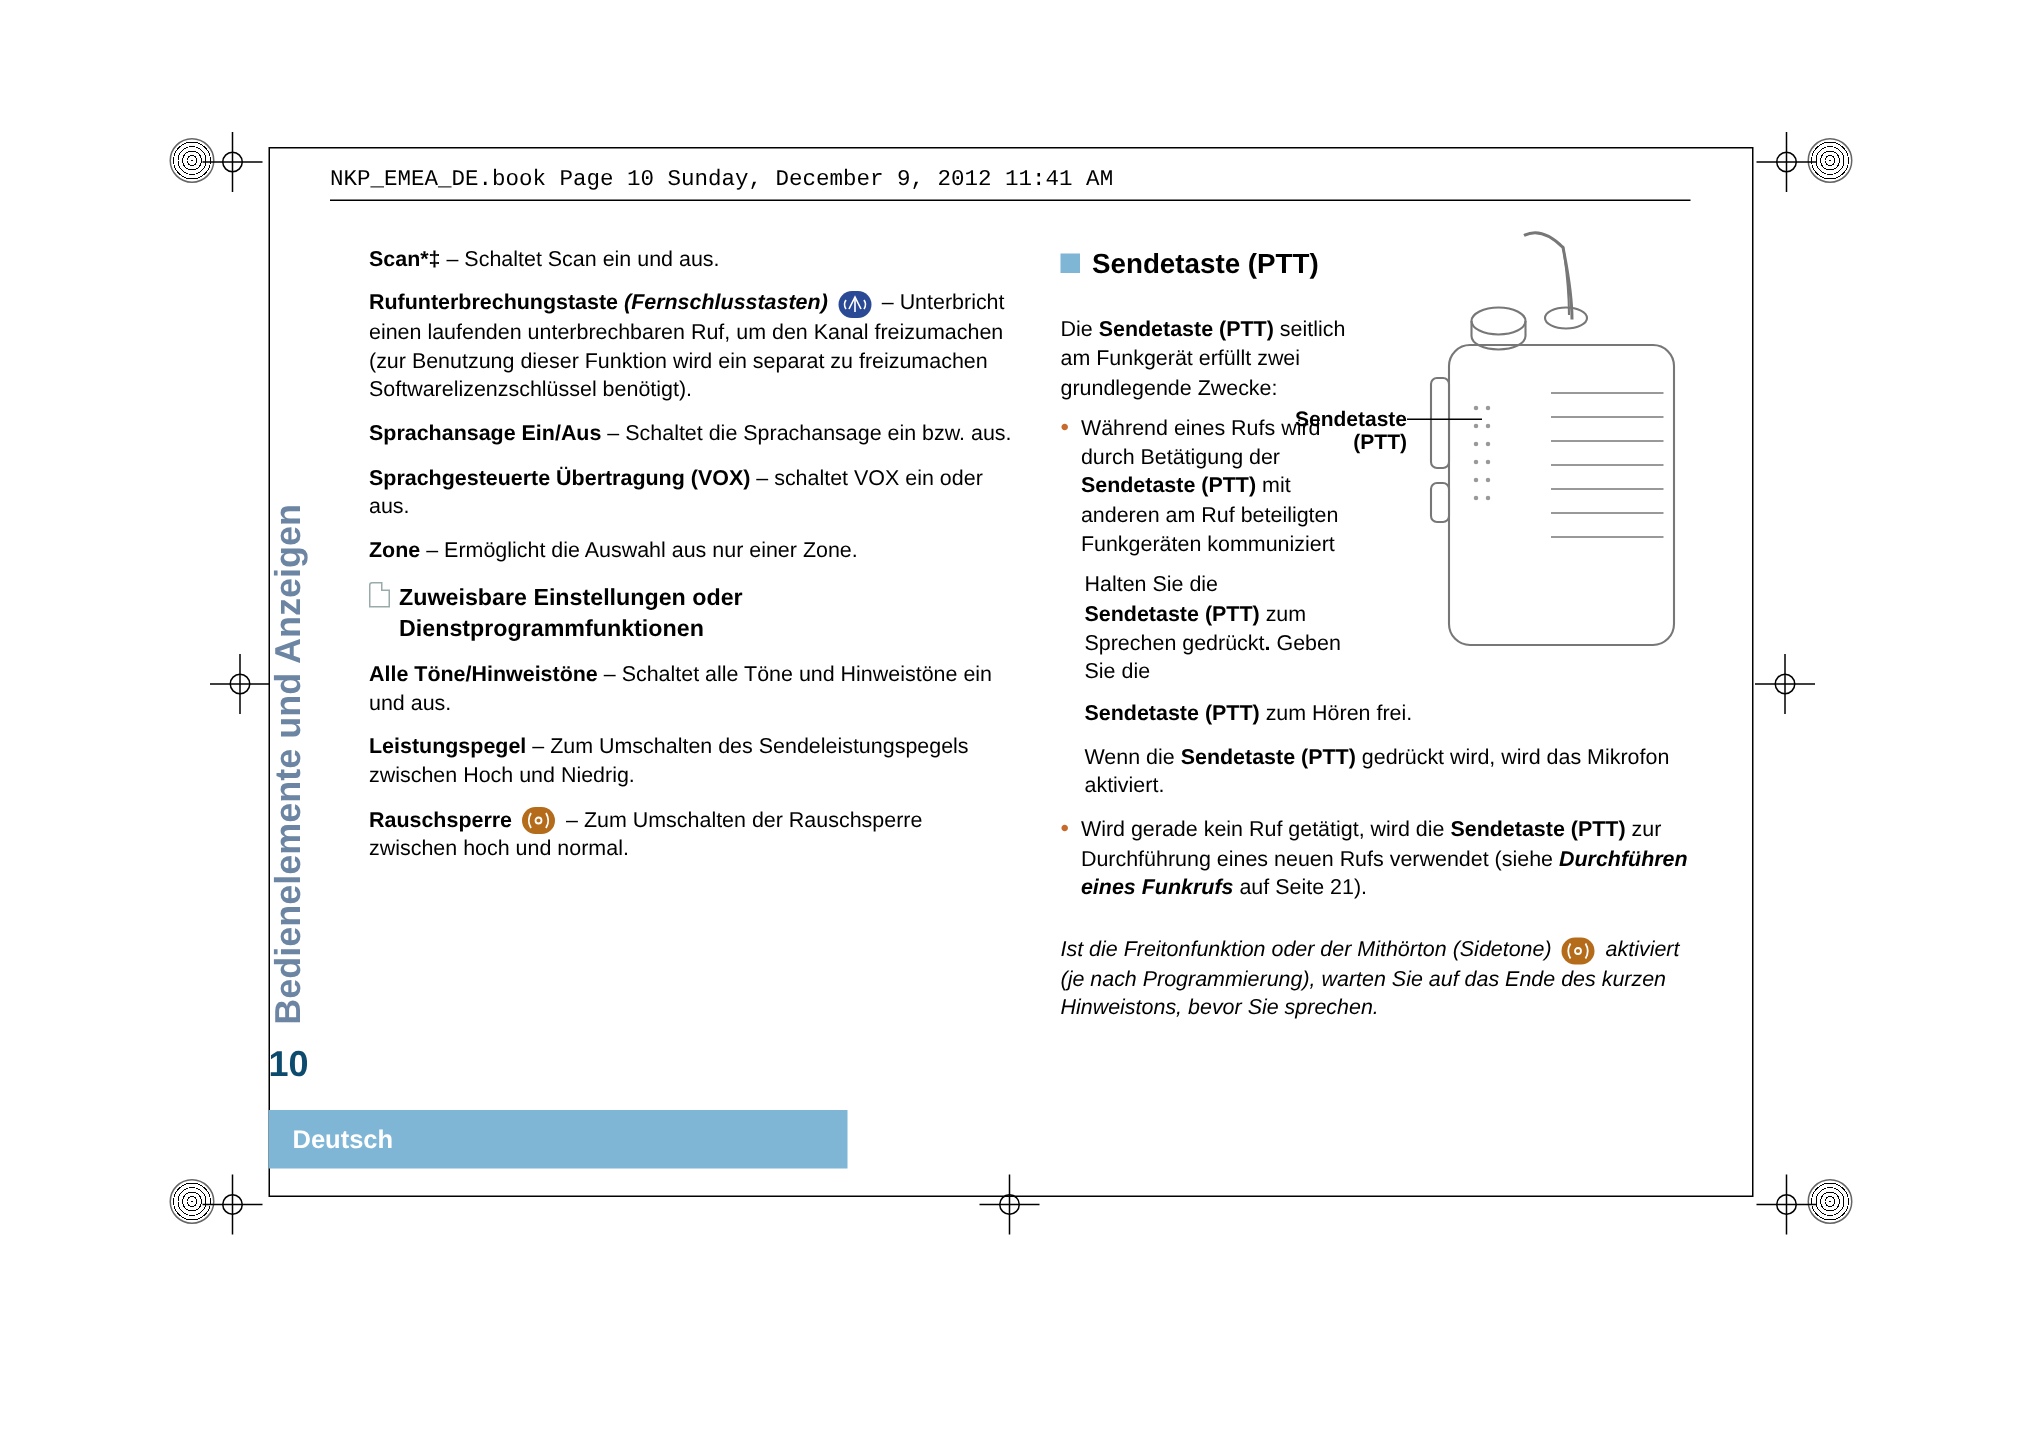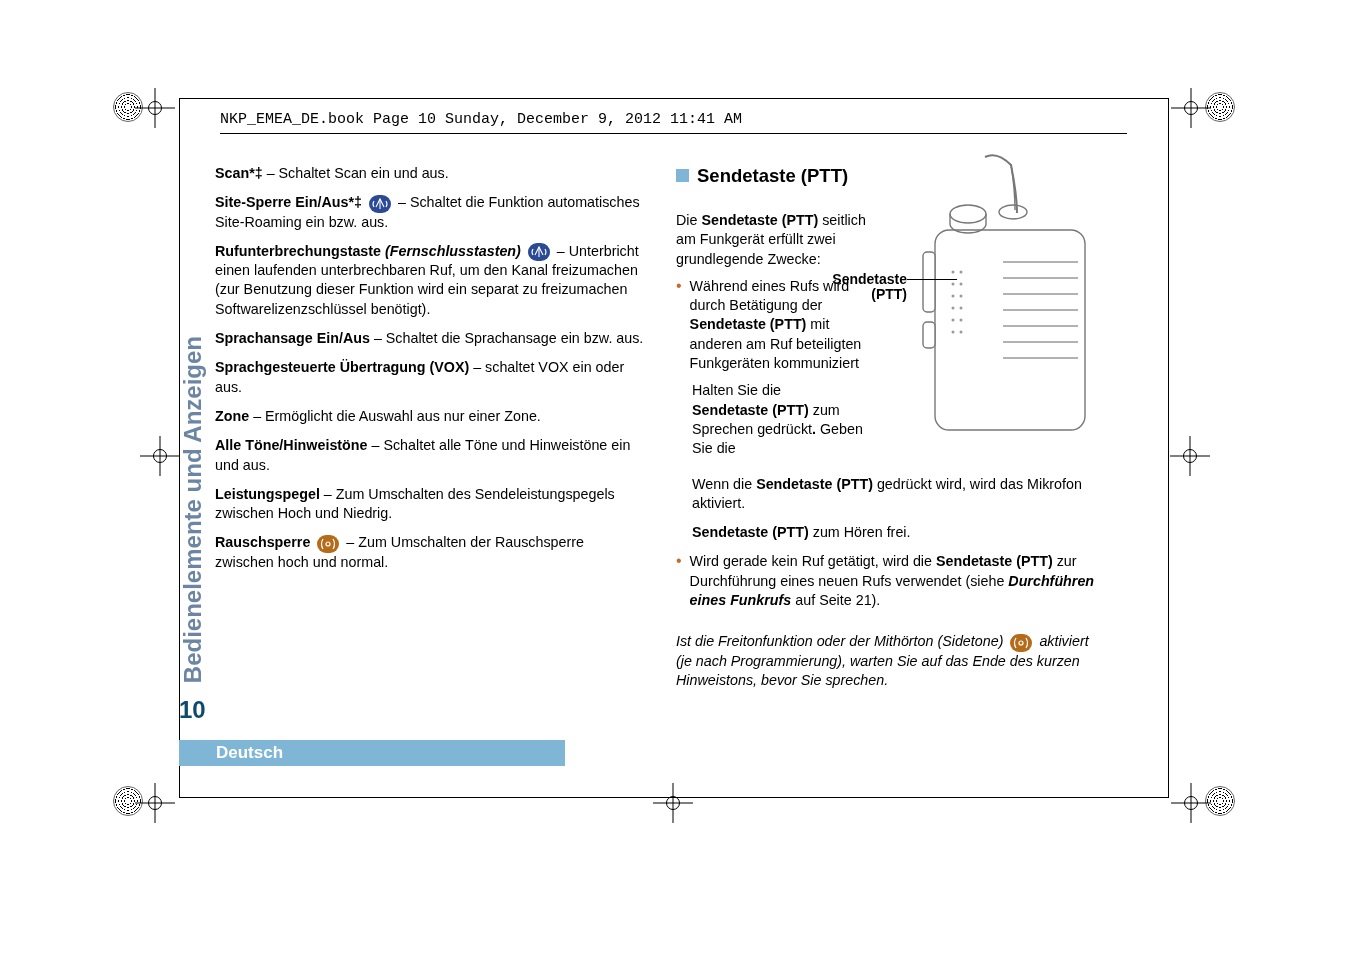--- a/index.html
+++ b/index.html
@@ -24,21 +24,21 @@
     border:1px solid #000;
   }
   .page-header {
     position:absolute; left:220px; top:111px;
     font-family: Liberation Mono, monospace; font-size:15px;
   }
   .rule {
     position:absolute; left:220px; top:133px; width:907px; height:1px; background:#000;
   }
   .content {
-    position:absolute; left:215px; top:164px; width:890px;
+    position:absolute; left:246px; top:164px; width:890px;
     display:flex; gap:32px;
     font-size:14.3px; line-height:1.35;justify-content:flex-end;
   }
   .col { flex:1 1 0; }
   .col p { margin-bottom:10px; }
   .term { font-weight:bold; }
   .inline-icon {
     display:inline-block; vertical-align:middle;
     width:22px; height:18px; border-radius:9px;
     background:#2b4a96; position:relative; margin:0 3px;
@@ -63,23 +63,23 @@
   .side-tab {
     position:absolute; left:179px; top:336px;
     transform-origin: left top; transform: rotate(-90deg) translate(-100%,0);
     font-weight:bold; font-size:24px; color:#6c85a3; white-space:nowrap;
   }
   .pagenum {
     position:absolute; left:179px; top:696px;
     font-weight:bold; font-size:24px; color:#0c4a6e;
   }
   .langbar {
-    position:absolute; left:179px; top:740px; height:26px; width:386px;
+    position:absolute; left:179px; top:740px; height:39px; width:386px;
     background:#7fb6d6; color:#fff; font-weight:bold; font-size:17px;
-    display:flex; align-items:center; padding-left:37px;
+    display:flex; align-items:center; padding-left:16px;
   }
   .radio-wrap { position:absolute; right:-8px; top:-12px; width:260px; height:290px; }
   .ptt-label {
     position:absolute; right:198px; top:108px; font-weight:bold; font-size:14px; line-height:1.1; text-align:right;
   }
   .ptt-line { position:absolute; right:148px; top:115px; width:50px; height:1px; background:#000; }
   .right-top-block { display:flex; gap:10px; }
   .right-top-text { width:190px; }
   .right-top-text p { margin-bottom:8px; }
   .col-right { position:relative; }
@@ -122,54 +122,44 @@
 <div class="pagenum">10</div>
 <div class="langbar">
     <span>Deutsch</span>
   </div>
 
 <div class="content">
 
   <div class="col">
     <p><span class="term">Scan*‡</span><span> – Schaltet Scan ein und aus.</span></p>
 
-    <p>
-      <span class="term">Site-Sperre Ein/Aus*‡</span>
-      <span class="inline-icon">
-        <svg viewBox="0 0 22 18" width="22" height="18">
-            <g stroke="#fff" stroke-width="1.1" fill="none">
-              <path d="M11 4 v10"></path>
-              <path d="M7 12 l4 -8 l4 8"></path>
-              <path d="M5 6 q-2 3 0 6"></path>
-              <path d="M17 6 q2 3 0 6"></path>
-            </g>
-          </svg>
-      </span>
-      <span> – Schaltet die Funktion automatisches Site-Roaming ein bzw. aus.</span>
-    </p>
 
     <p>
       <span class="term">Rufunterbrechungstaste</span><span class="term italic"> (Fernschlusstasten)</span>
       <span class="inline-icon">
         <svg viewBox="0 0 22 18" width="22" height="18">
             <g stroke="#fff" stroke-width="1.1" fill="none">
               <path d="M11 4 v10"></path>
               <path d="M7 12 l4 -8 l4 8"></path>
               <path d="M5 6 q-2 3 0 6"></path>
               <path d="M17 6 q2 3 0 6"></path>
             </g>
           </svg>
       </span>
       <span> – Unterbricht einen laufenden unterbrechbaren Ruf, um den Kanal freizumachen (zur Benutzung dieser Funktion wird ein separat zu freizumachen Softwarelizenzschlüssel benötigt).</span>
     </p>
 
     <p><span class="term">Sprachansage Ein/Aus</span><span> – Schaltet die Sprachansage ein bzw. aus.</span></p>
     <p><span class="term">Sprachgesteuerte Übertragung (VOX)</span><span> – schaltet VOX ein oder aus.</span></p>
     <p><span class="term">Zone</span><span> – Ermöglicht die Auswahl aus nur einer Zone.</span></p>
 
+    <div class="sec-heading">
+      <span class="section-icon"></span><span>Zuweisbare Einstellungen oder</span><br>
+      <span style="margin-left:20px; display:inline-block;">Dienstprogrammfunktionen</span>
+    </div>
 
     <p><span class="term">Alle Töne/Hinweistöne</span><span> – Schaltet alle Töne und Hinweistöne ein und aus.</span></p>
     <p><span class="term">Leistungspegel</span><span> – Zum Umschalten des Sendeleistungspegels zwischen Hoch und Niedrig.</span></p>
     <p>
       <span class="term">Rauschsperre</span>
       <span class="inline-icon orange">
         <svg viewBox="0 0 22 18" width="22" height="18">
             <g stroke="#fff" stroke-width="1.2" fill="none">
               <circle cx="11" cy="9" r="2"></circle>
               <path d="M6 4 q-3 5 0 10"></path>
@@ -247,26 +237,26 @@
           </div>
         </div>
 
         <p class="indented">
           <span>Halten Sie die</span><br>
           <span class="term">Sendetaste (PTT)</span><span> zum Sprechen gedrückt</span><span class="term">.</span><span> Geben Sie die</span><br>
         </p>
       </div>
     </div>
 
+    <p class="indented" style="margin-top:0">
+      <span class="term">Sendetaste (PTT)</span><span> zum Hören frei.</span>
+    </p>
+
     <p class="indented">
       <span>Wenn die </span><span class="term">Sendetaste (PTT)</span><span> gedrückt wird, wird das Mikrofon aktiviert.</span>
-    </p>
-
-    <p class="indented" style="margin-top:0">
-      <span class="term">Sendetaste (PTT)</span><span> zum Hören frei.</span>
     </p>
 
     <div class="bullet-row" style="margin-top:8px">
       <div class="bullet-dot">•</div>
       <div class="bullet-text">
         <span>Wird gerade kein Ruf getätigt, wird die </span><span class="term">Sendetaste (PTT)</span><span> zur Durchführung eines neuen Rufs verwendet (siehe </span><span class="term italic">Durchführen eines Funkrufs</span><span> auf Seite 21).</span>
       </div>
     </div>
 
     <p class="italic" style="margin-top:22px">

